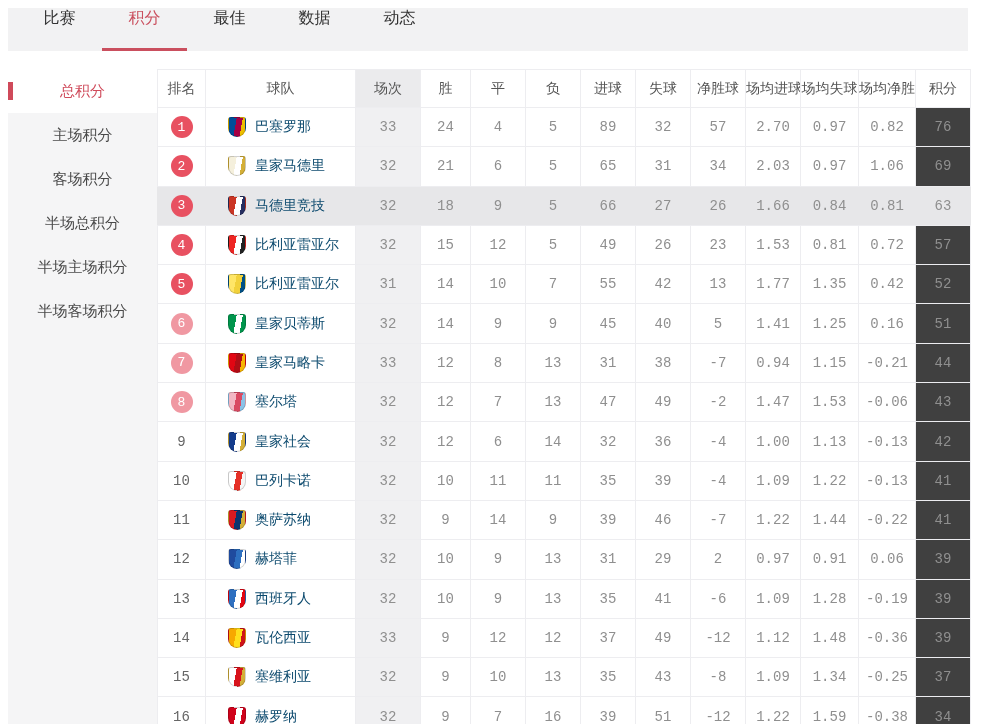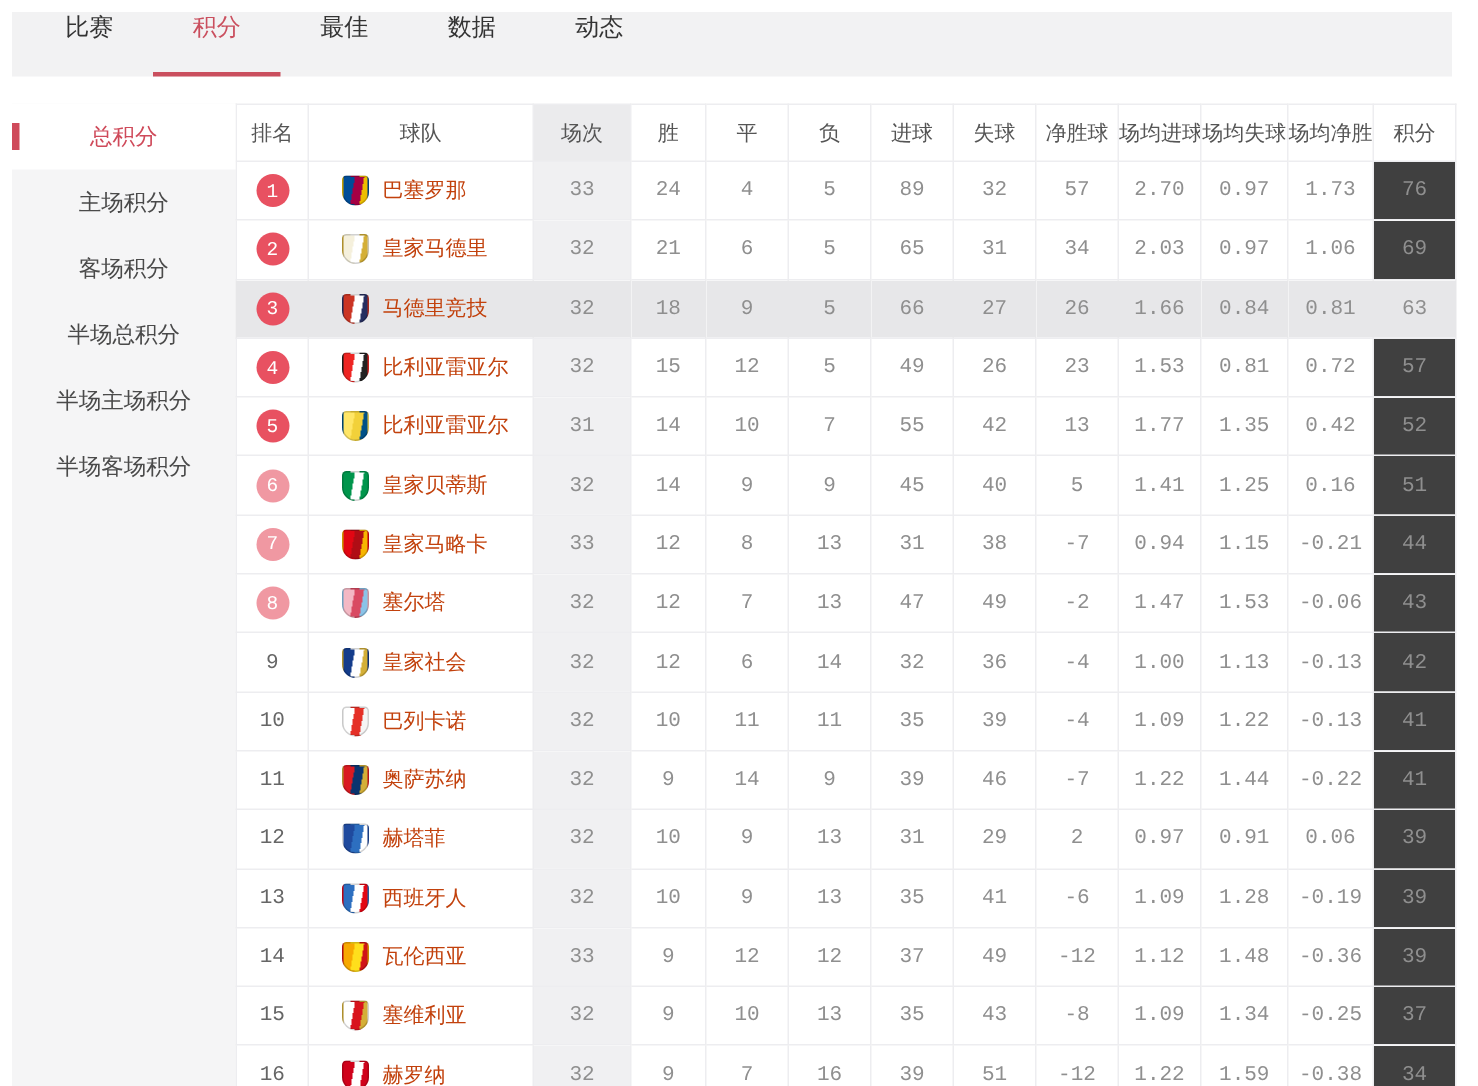--- a/index.html
+++ b/index.html
@@ -42,21 +42,21 @@
 
   .badge { display:inline-flex; width:22px; height:22px; border-radius:50%;
     align-items:center; justify-content:center; color:#fff; font-size:13px; }
   .badge.solid { background:#e85161; }
   .badge.light { background:#f098a2; }
   .badge.plain { background:transparent; color:#666; font-size:14px; }
 
   .teamcell { display:flex; align-items:center; padding-left:22px; }
   .crest { width:18px; height:20px; flex:none; border-radius:3px 3px 9px 9px;
     border:1px solid rgba(0,0,0,.18); margin-right:9px; }
-  .tname { color:#c2410c; font-size:14px; cursor:pointer; }
+  .tname { color:#0c4a6e; font-size:14px; cursor:pointer; }
 </style>
 </head>
 <body>
 
 <div class="app">
 
   <div class="tabbar">
     <div class="tab">
       <span>比赛</span>
     </div>
@@ -143,21 +143,21 @@
     </td>
     <td class="c-played">33</td>
     <td>24</td>
     <td>4</td>
     <td>5</td>
     <td>89</td>
     <td>32</td>
     <td>57</td>
     <td>2.70</td>
     <td>0.97</td>
-    <td>1.73</td>
+    <td>0.82</td>
     <td class="c-points">76</td>
   </tr>
             <tr>
     <td class="c-rank"><span class="badge solid">2</span></td>
     <td>
       <div class="teamcell">
         <span class="crest" style="background: linear-gradient(100deg, rgb(245, 240, 220) 40%, rgb(255, 255, 255) 40%, rgb(255, 255, 255) 72%, rgb(212, 175, 55) 72%);"></span>
         <span class="tname">皇家马德里</span>
       </div>
     </td>

